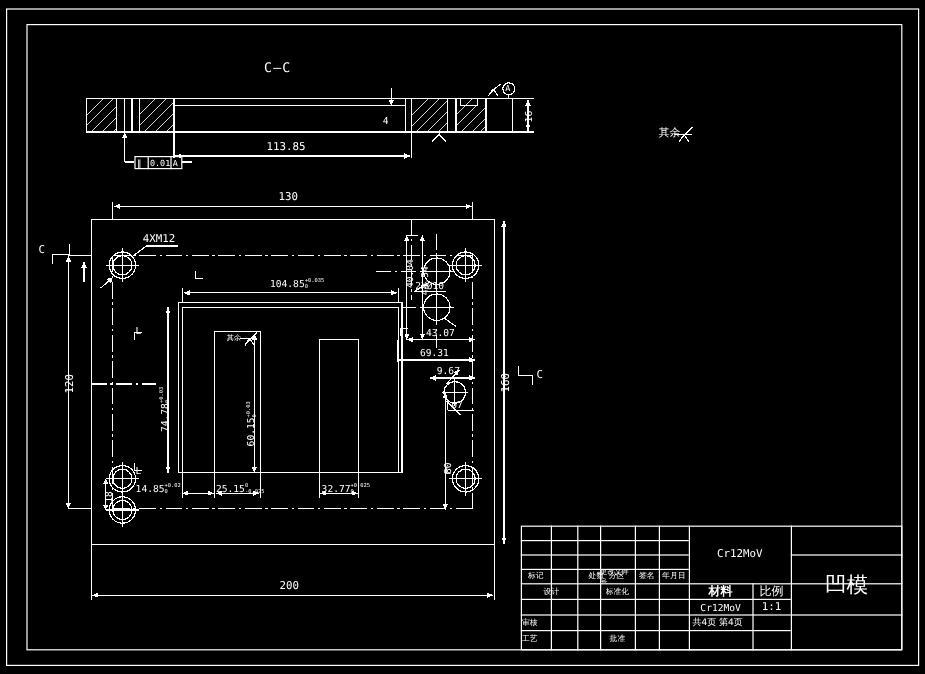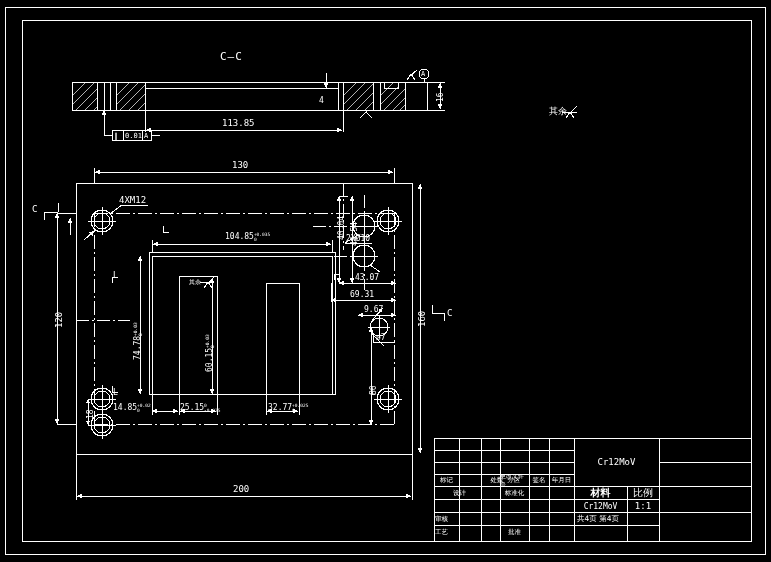--- a/index.html
+++ b/index.html
@@ -411,14 +411,15 @@
   <div class="cell" style="left:574px;top:438px;width:85px;height:48px;font-size:9px;">Cr12MoV</div>
 
   <div class="cell cjk" style="left:574px;top:487px;width:53px;height:12px;font-size:10px;font-weight:bold;">材料</div>
   <div class="cell cjk" style="left:627px;top:487px;width:32px;height:12px;font-size:10px;">比例</div>
 
   <div class="cell" style="left:574px;top:500px;width:53px;height:12px;font-size:8px;">Cr12MoV</div>
   <div class="cell" style="left:627px;top:500px;width:32px;height:12px;font-size:9px;">1:1</div>
 
   <div class="cell cjk cellL" style="left:576px;top:513px;width:83px;height:12px;font-size:7.5px;">共4页 第4页</div>
 
+  <div class="cell cjk" style="left:659px;top:462px;width:93px;height:50px;font-size:18px;">凹模</div>
 
 </div>
 
 </body></html>

